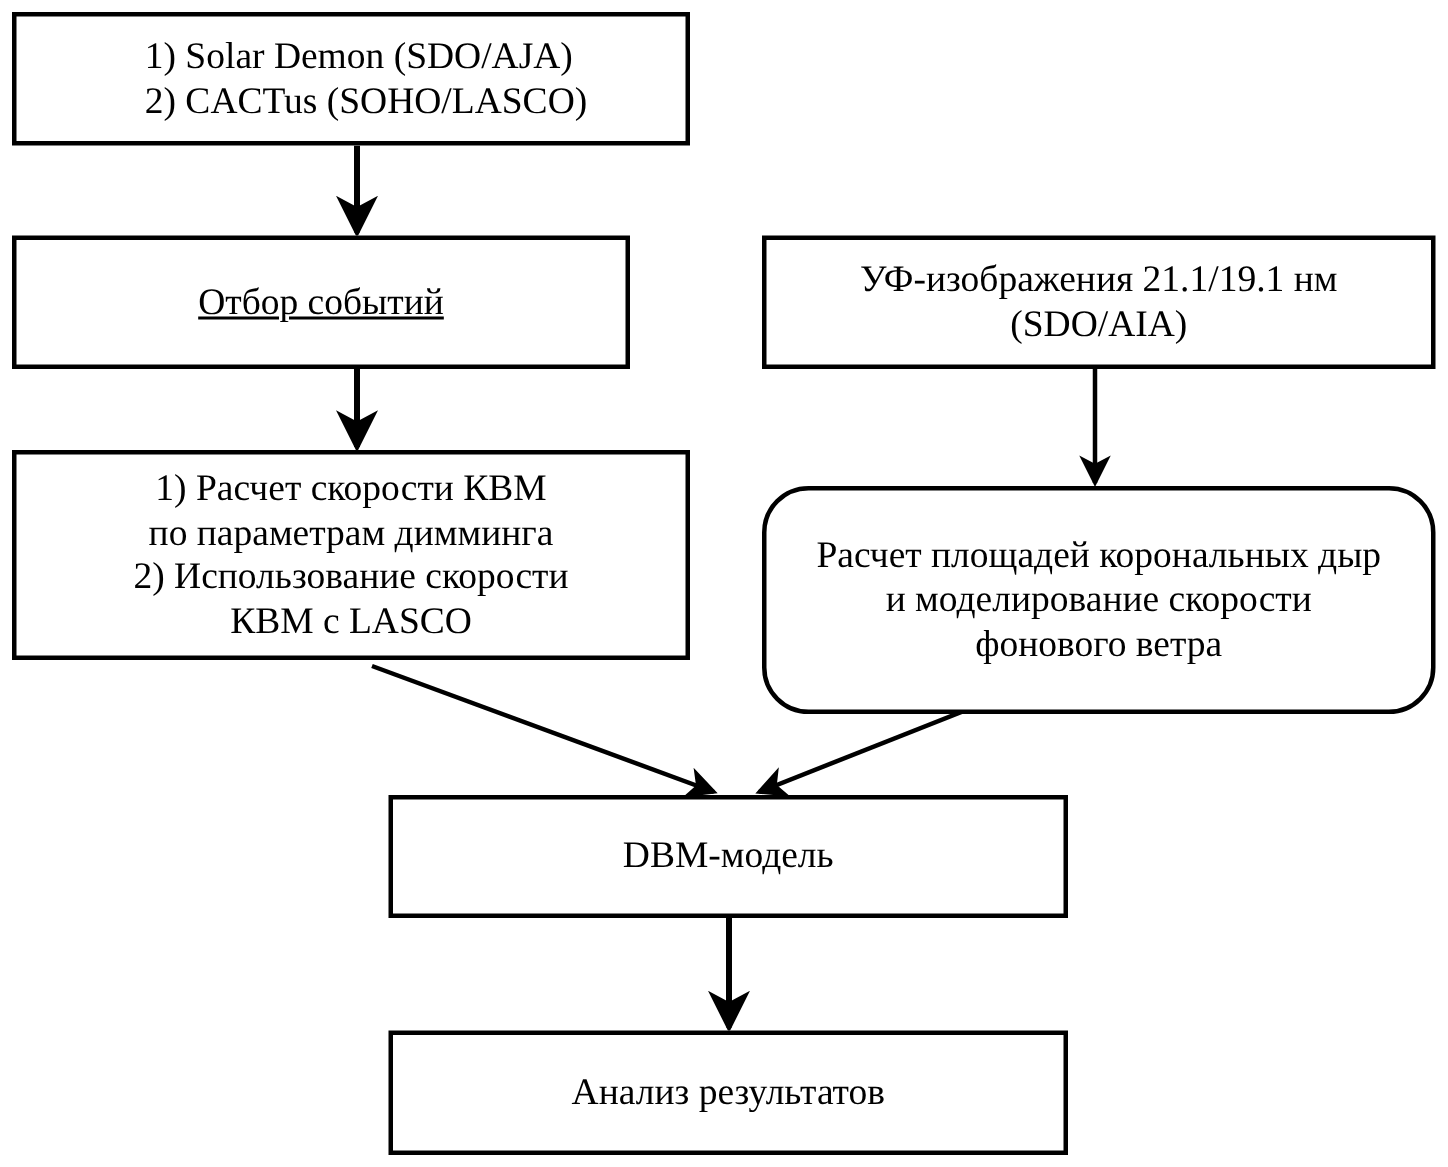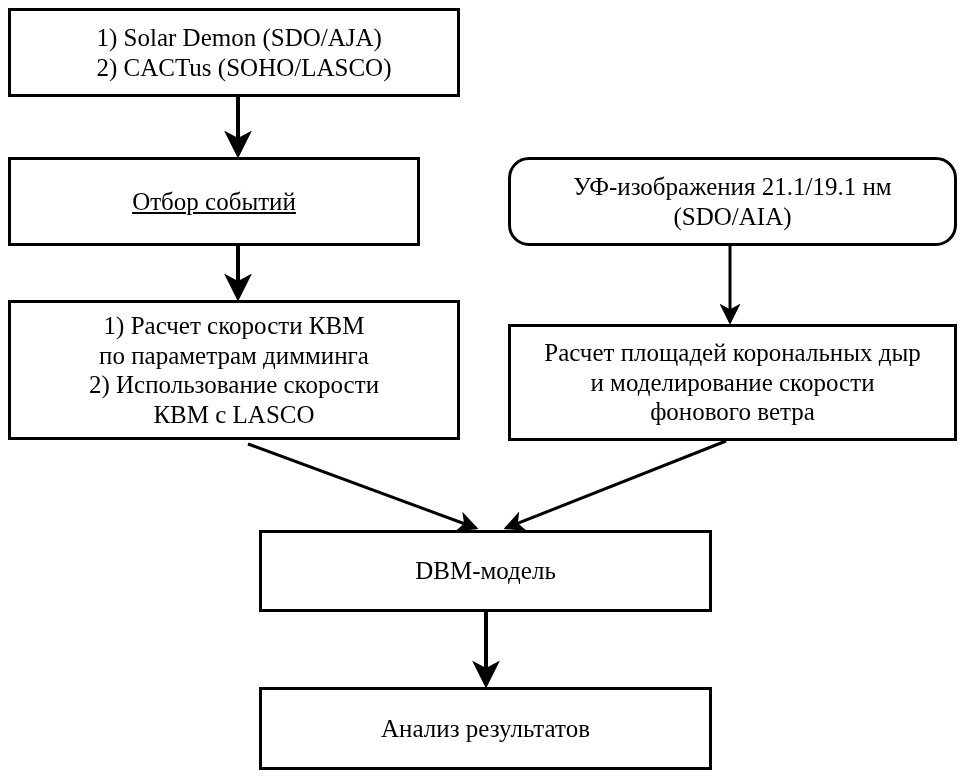--- a/index.html
+++ b/index.html
@@ -48,27 +48,27 @@
     padding: 0 8px;
   }
 
   
   #node-sources      { left: 8px;   top: 8px;   width: 452px; height: 89px;  }
   #node-sources .node-text      { font-size: 25px; text-align: left; padding-left: 28px; }
 
   #node-event-select { left: 8px;   top: 157px; width: 412px; height: 89px; text-decoration: underline;  }
   #node-event-select .node-text { font-size: 25px; }
 
-  #node-uv-images    { left: 508px; top: 157px; width: 449px; height: 89px; border-radius: 21px;  }
+  #node-uv-images    { left: 508px; top: 157px; width: 449px; height: 89px;  }
   #node-uv-images .node-text    { font-size: 25px; }
 
   #node-cme-speed    { left: 8px;   top: 300px; width: 452px; height: 140px; }
   #node-cme-speed .node-text    { font-size: 25px; }
 
-  #node-coronal-holes{ left: 508px; top: 324px; width: 449px; height: 117px; }
+  #node-coronal-holes{ left: 508px; top: 324px; width: 449px; height: 152px; border-radius: 31px; }
   #node-coronal-holes .node-text{ font-size: 25px; }
 
   #node-dbm          { left: 259px; top: 530px; width: 453px; height: 82px;  }
   #node-dbm .node-text          { font-size: 25px; }
 
   #node-analysis     { left: 259px; top: 687px; width: 453px; height: 83px;  }
   #node-analysis .node-text     { font-size: 25px; }
 </style>
 </head>
 <body>

